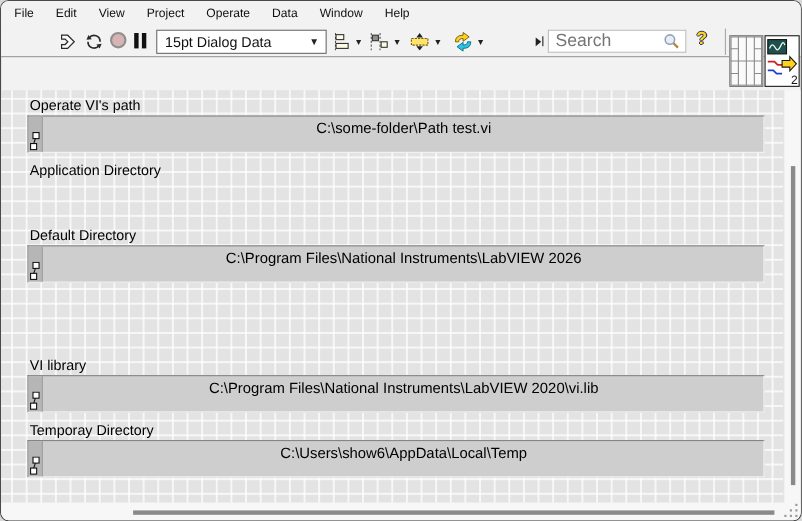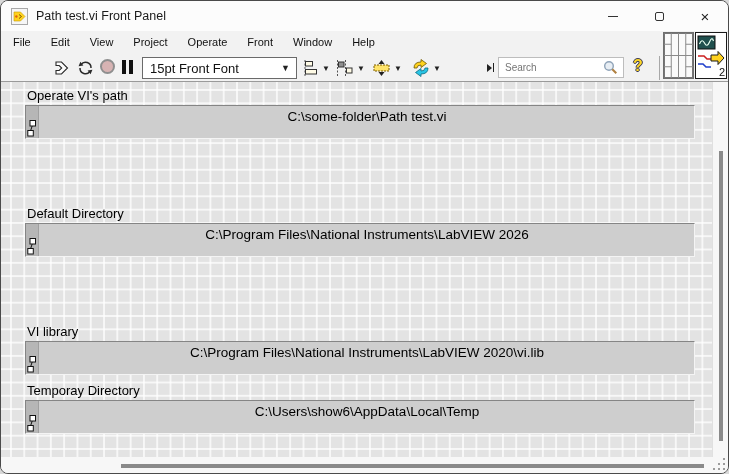--- a/index.html
+++ b/index.html
@@ -24,21 +24,21 @@
   .tbtn{position:absolute;display:flex;align-items:center;justify-content:center;}
   .combo{left:141px;top:3px;width:155px;height:22px;background:#fff;border:1px solid #6a6a6a;
          display:flex;align-items:center;padding-left:7px;font-size:13px;color:#111;position:absolute;}
   .combo .caret{margin-left:auto;margin-right:6px;font-size:9px;color:#222;}
   .ddcaret{font-size:8px;color:#222;margin-left:2px;}
   .abort-circle{width:15px;height:15px;border-radius:50%;background:#d7b3b3;border:2px solid #8f8f8f;}
   .pause-bars{display:flex;gap:3px;}
   .pause-bars i{display:block;width:4px;height:14px;background:#111;}
   .searchbox{position:absolute;left:497px;top:3px;width:126px;height:21px;background:#fff;
              border:1px solid #bdbdbd;display:flex;align-items:center;}
-  .searchbox input{border:none;outline:none;flex:1;font-size:10px;color:#be185d;padding:0 4px 0 6px;
+  .searchbox input{border:none;outline:none;flex:1;font-size:16px;color:#be185d;padding:0 4px 0 6px;
                    font-family:"Liberation Sans",sans-serif;background:transparent;min-width:0;}
   .help-q{font-weight:bold;font-size:16px;color:#ffd826;
           text-shadow:-1px 0 #3a3a55,1px 0 #3a3a55,0 -1px #3a3a55,0 1px #3a3a55;}
   .tb-sep{position:absolute;left:658px;top:2px;width:1px;height:24px;background:#a8a8a8;}
   .overflow-mark{position:absolute;left:486px;top:9px;display:flex;align-items:center;}
   .overflow-mark .tri{width:0;height:0;border-left:5px solid #222;border-top:4px solid transparent;
                       border-bottom:4px solid transparent;}
   .overflow-mark .bar{width:1px;height:9px;background:#222;margin-left:1px;}
   
   .corner-icons{position:absolute;top:31px;right:1px;display:flex;z-index:6;}
@@ -65,49 +65,28 @@
   .hthumb{position:absolute;left:120px;top:7px;width:583px;height:4px;background:#8a8a8a;}
   .grip{position:absolute;right:3px;bottom:3px;width:13px;height:13px;}
   .grip i{position:absolute;right:0;bottom:0;width:2px;height:2px;background:#9c9c9c;
     box-shadow:-5px 0 #9c9c9c,-10px 0 #9c9c9c,0 -5px #9c9c9c,-5px -5px #9c9c9c,0 -10px #9c9c9c;}
 </style>
 </head>
 <body>
 
 <div class="window">
 
-  <div class="titlebar">
-    <div class="app-icon">
-      <svg width="13" height="13" viewBox="0 0 13 13">
-        <polygon points="1,2 7.5,2 12,6.5 7.5,11 1,11" fill="#ffd21e" stroke="#c89a00" stroke-width="0.6"></polygon>
-        <circle cx="3.4" cy="6.5" r="1.2" fill="#e06010"></circle>
-        <polyline points="6,4.5 8.5,6.5 6,8.5" fill="none" stroke="#7a5a00" stroke-width="1"></polyline>
-      </svg>
-    </div>
-    <span class="title-text">Path test.vi Front Panel</span>
-    <div class="winbtns">
-      <div class="winbtn">
-          <span class="min-glyph"></span>
-        </div>
-      <div class="winbtn">
-          <span class="max-glyph"></span>
-        </div>
-      <div class="winbtn">
-          <span class="close-glyph">×</span>
-        </div>
-    </div>
-  </div>
 
   <div class="menubar">
     <span class="menu-item">File</span>
     <span class="menu-item">Edit</span>
     <span class="menu-item">View</span>
     <span class="menu-item">Project</span>
     <span class="menu-item">Operate</span>
-    <span class="menu-item">Front</span>
+    <span class="menu-item">Data</span>
     <span class="menu-item">Window</span>
     <span class="menu-item">Help</span>
   </div>
 
   <div class="toolbar">
 
     <div class="tbtn" style="left:52px;top:5px;">
       <svg width="18" height="18" viewBox="0 0 18 18">
         <path d="M3 3 L8.5 3 L14.5 9 L8.5 15 L3 15 L3 11.5 L6.2 11.5 L8.7 9 L6.2 6.5 L3 6.5 Z" fill="#fdfdfd" stroke="#2a2a2a" stroke-width="1.1"></path>
       </svg>
@@ -127,21 +106,21 @@
     </div>
 
     <div class="tbtn" style="left:121px;top:6px;">
       <span class="pause-bars">
           <i></i>
           <i></i>
         </span>
     </div>
 
     <div class="combo">
-      <span>15pt Front Font</span>
+      <span>15pt Dialog Data</span>
       <span class="caret">▼</span>
     </div>
 
     <div class="tbtn" style="left:300px;top:6px;">
       <svg width="19" height="16" viewBox="0 0 19 16">
         <line x1="4" y1="0" x2="4" y2="16" stroke="#555" stroke-width="1" stroke-dasharray="2 1.5"></line>
         <rect x="4.5" y="1.5" width="7" height="4.5" fill="#fffbe6" stroke="#333" stroke-width="1"></rect>
         <rect x="4.5" y="9.5" width="11" height="4.5" fill="#fffbe6" stroke="#333" stroke-width="1"></rect>
       </svg>
       <span class="ddcaret">▼</span>
@@ -230,20 +209,21 @@
             <line x1="5.5" y1="5" x2="3.5" y2="11" stroke="#111" stroke-width="1"></line>
             <rect x="3" y="0.5" width="5.5" height="5.5" fill="#fff" stroke="#111" stroke-width="1"></rect>
             <rect x="0.8" y="10.5" width="5.5" height="5.5" fill="#fff" stroke="#111" stroke-width="1"></rect>
           </svg>
         </div>
         <div class="pc-value">C:\some-folder\Path test.vi</div>
       </div>
     </div>
 
     <div class="pc pc2">
+      <div class="pc-label">Application Directory</div>
     </div>
 
     <div class="pc pc3">
       <div class="pc-label">Default Directory</div>
       <div class="pc-box">
         <div class="pc-strip">
           <svg width="10" height="17" viewBox="0 0 10 17">
             <line x1="5.5" y1="5" x2="3.5" y2="11" stroke="#111" stroke-width="1"></line>
             <rect x="3" y="0.5" width="5.5" height="5.5" fill="#fff" stroke="#111" stroke-width="1"></rect>
             <rect x="0.8" y="10.5" width="5.5" height="5.5" fill="#fff" stroke="#111" stroke-width="1"></rect>

